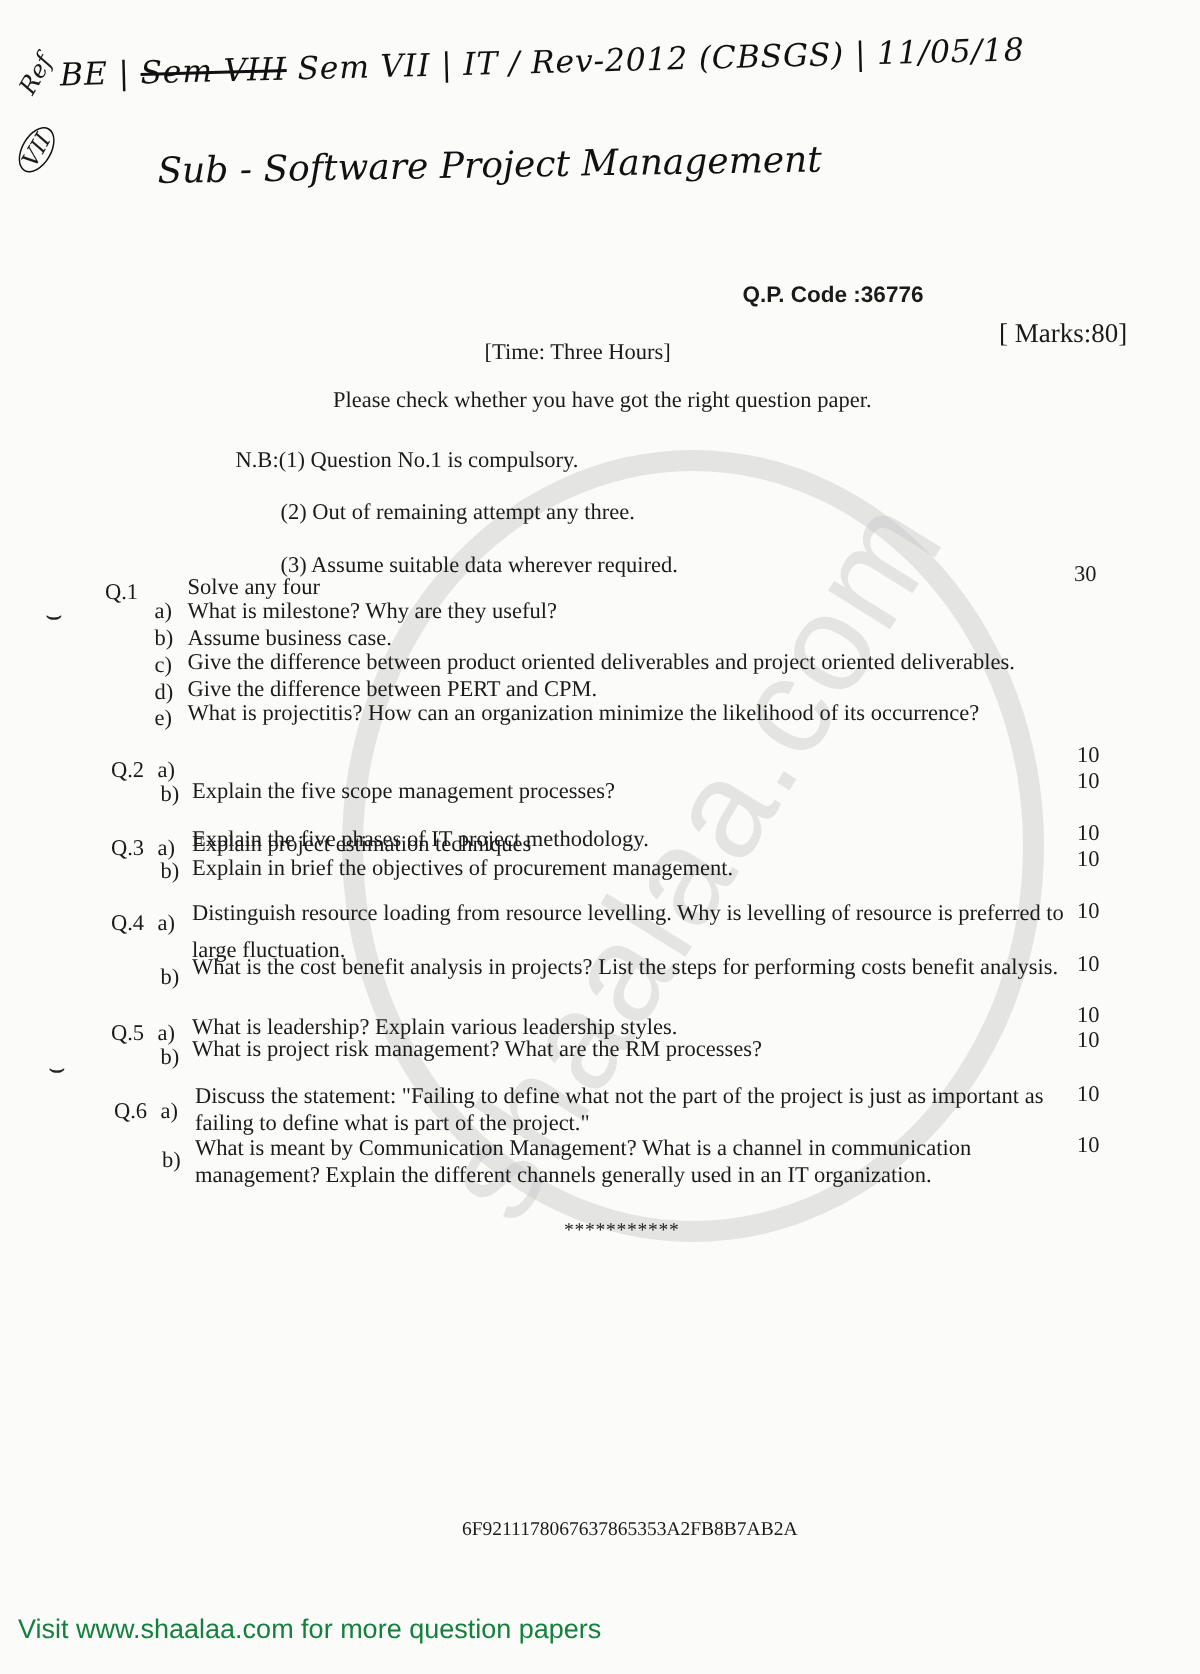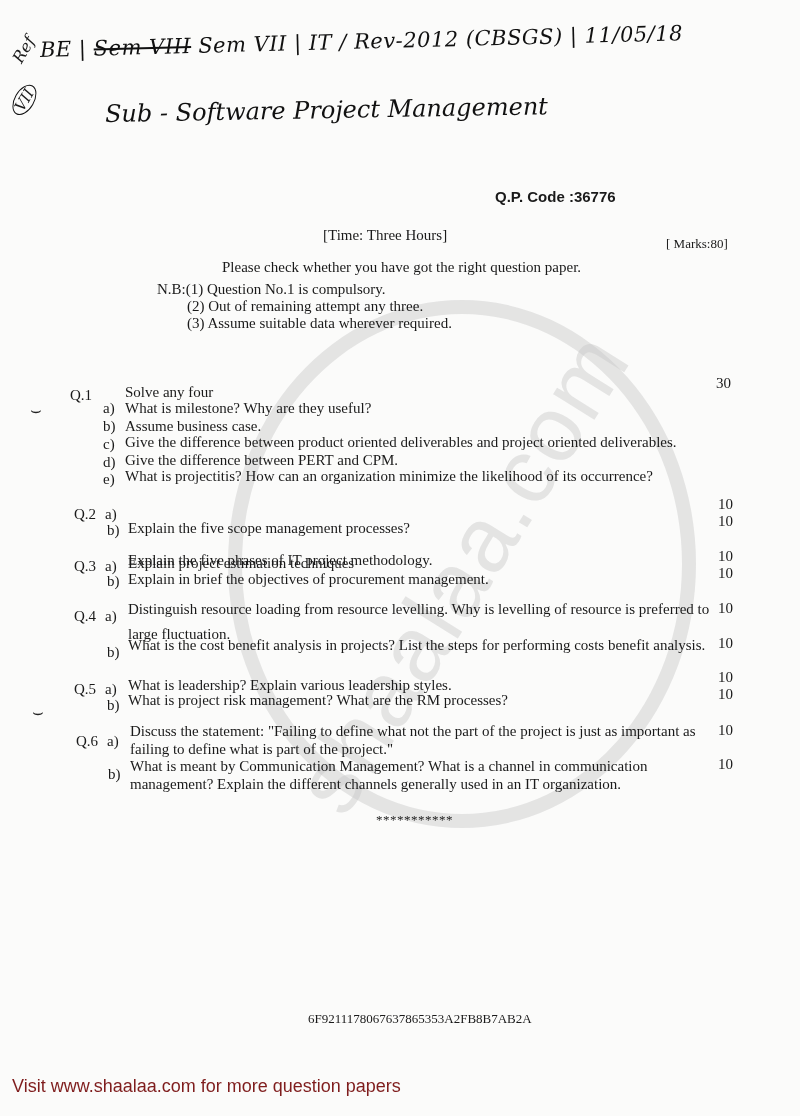--- a/index.html
+++ b/index.html
@@ -7,34 +7,34 @@
   .page { position:absolute; left:0; top:0; width:800px; height:1116px; background:#fbfbfa; }
   .hand { position:absolute; font-family:"DejaVu Serif", serif; font-style:italic; color:#111; }
   .hand1 { left:40px; top:38px; font-size:21px; letter-spacing:0.5px; transform:rotate(-1.5deg); transform-origin:left; }
   .hand2 { left:105px; top:100px; font-size:24px; transform:rotate(-1deg); transform-origin:left; }
   .hand-ref { position:absolute; left:10px; top:40px; font-size:16px; transform:rotate(-60deg); font-family:"DejaVu Serif", serif; font-style:italic; }
   .hand-vii { position:absolute; left:8px; top:90px; font-size:15px; transform:rotate(-60deg); font-family:"DejaVu Serif", serif; font-style:italic; border:1px solid #111; border-radius:50%; padding:0 4px; }
   .strike { text-decoration:line-through; }
 
   .qpcode { position:absolute; left:495px; top:188px; font-family:"Liberation Sans", sans-serif; font-weight:bold; font-size:15px; }
   .time { position:absolute; left:323px; top:227px; font-size:15px; }
-  .marks { position:absolute; left:666px; top:236px; font-size:13px; }
+  .marks { position:absolute; left:666px; top:212px; font-size:18px; }
   .check { position:absolute; left:222px; top:259px; font-size:15px; }
   .nb { position:absolute; left:157px; top:281px; font-size:15px; line-height:17px; }
-  .nb .row { white-space:nowrap; }
+  .nb .row { white-space:nowrap;margin-top:18px; }
   .nb .ind { padding-left:30px; }
 
   .q { position:absolute; font-size:15px; line-height:17px; white-space:nowrap; }
   .qno { position:absolute; }
   .sub { position:absolute; }
   .mk { position:absolute; left:718px; }
 
   .stars { position:absolute; left:376px; top:812px; font-size:13px; letter-spacing:0.5px; }
   .hash { position:absolute; left:308px; top:1011px; font-size:13px; }
-  .footer { position:absolute; left:12px; top:1076px; font-family:"Liberation Sans", sans-serif; font-size:18px; color:#7f1d1d; }
+  .footer { position:absolute; left:12px; top:1076px; font-family:"Liberation Sans", sans-serif; font-size:18px; color:#15803d; }
 
   .wm-circle { position:absolute; left:228px; top:300px; width:440px; height:500px; border:14px solid rgba(200,200,200,0.45); border-radius:50%; pointer-events:none; }
   .wm-text { position:absolute; left:190px; top:520px; font-family:"Liberation Sans", sans-serif; font-size:92px; color:rgba(200,200,200,0.45); transform:rotate(-58deg); transform-origin:center; pointer-events:none; letter-spacing:2px; }
   .mark-tick { position:absolute; font-size:18px; color:#222; }
 </style>
 </head>
 <body>
 
 <div class="page">
 

